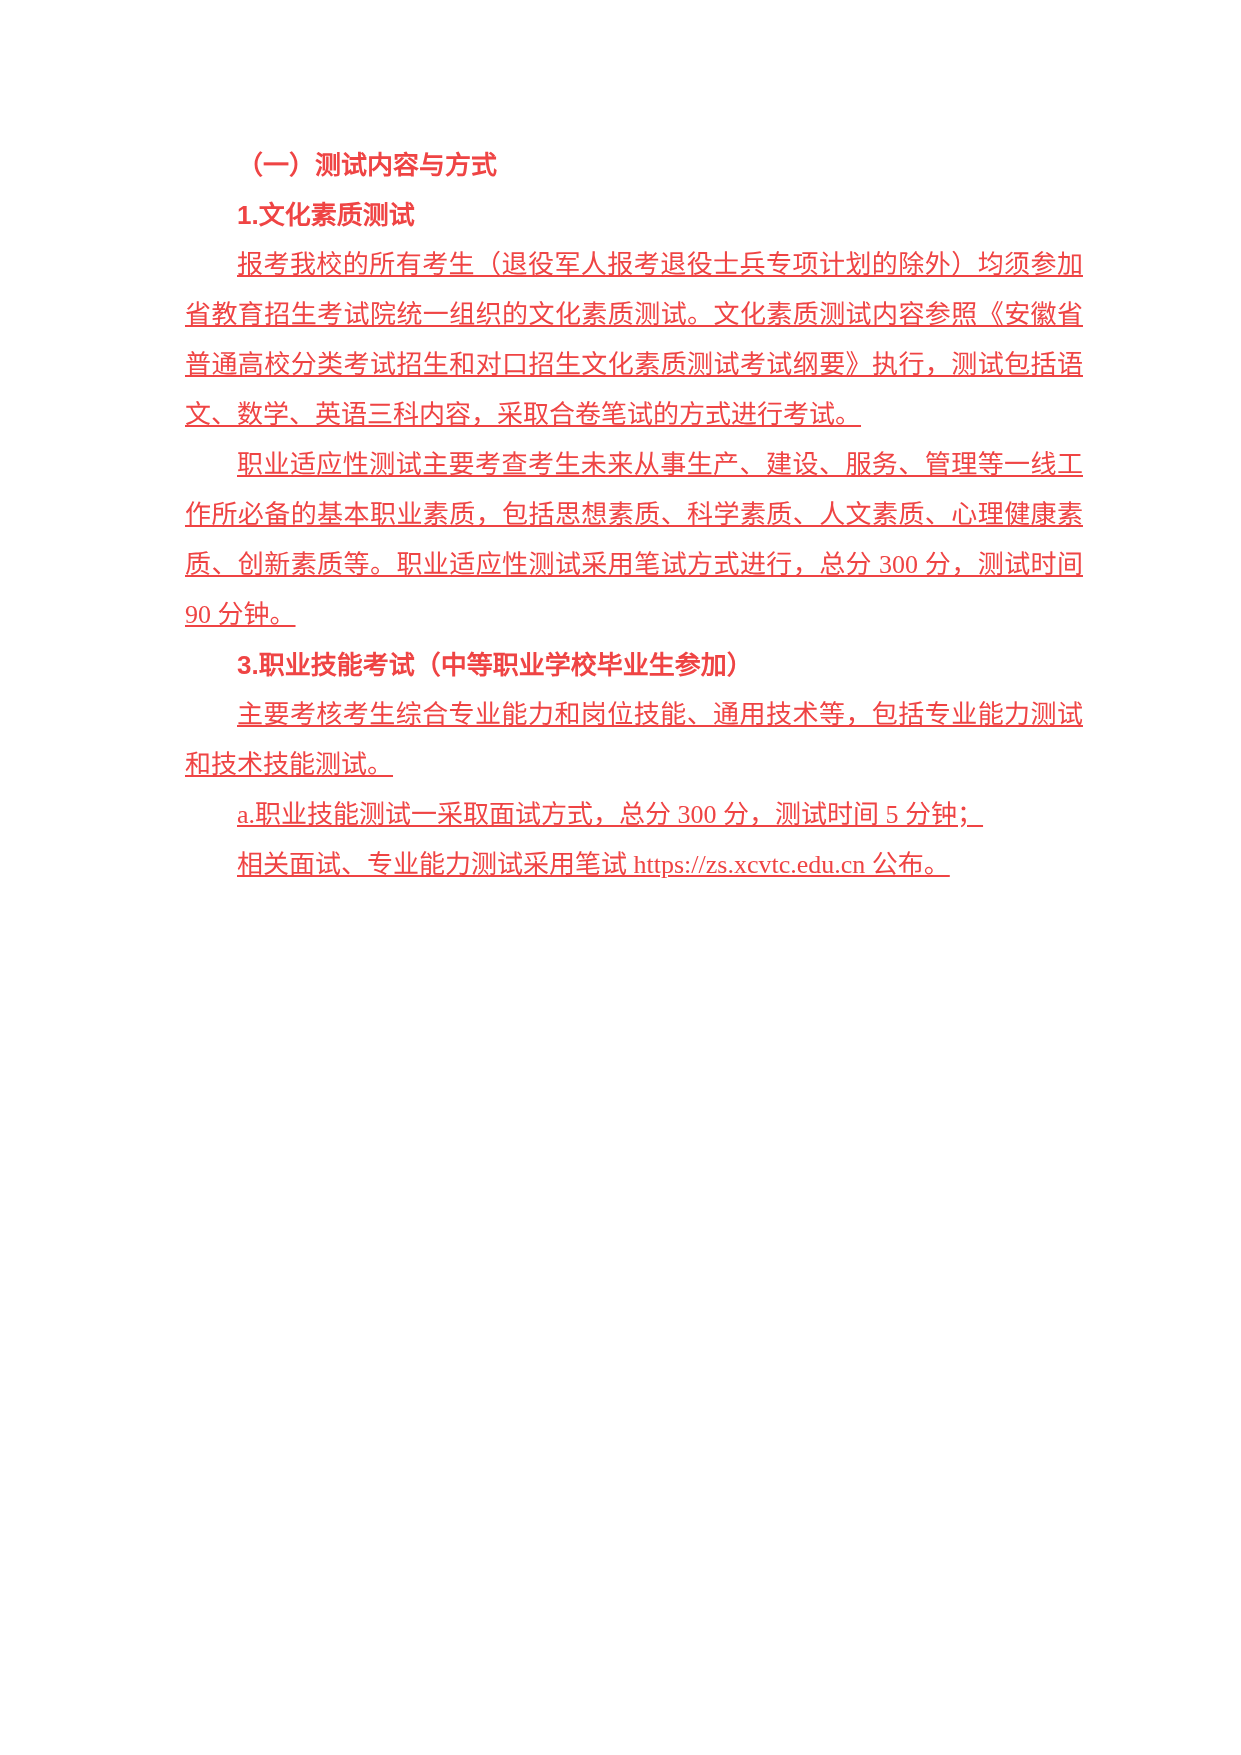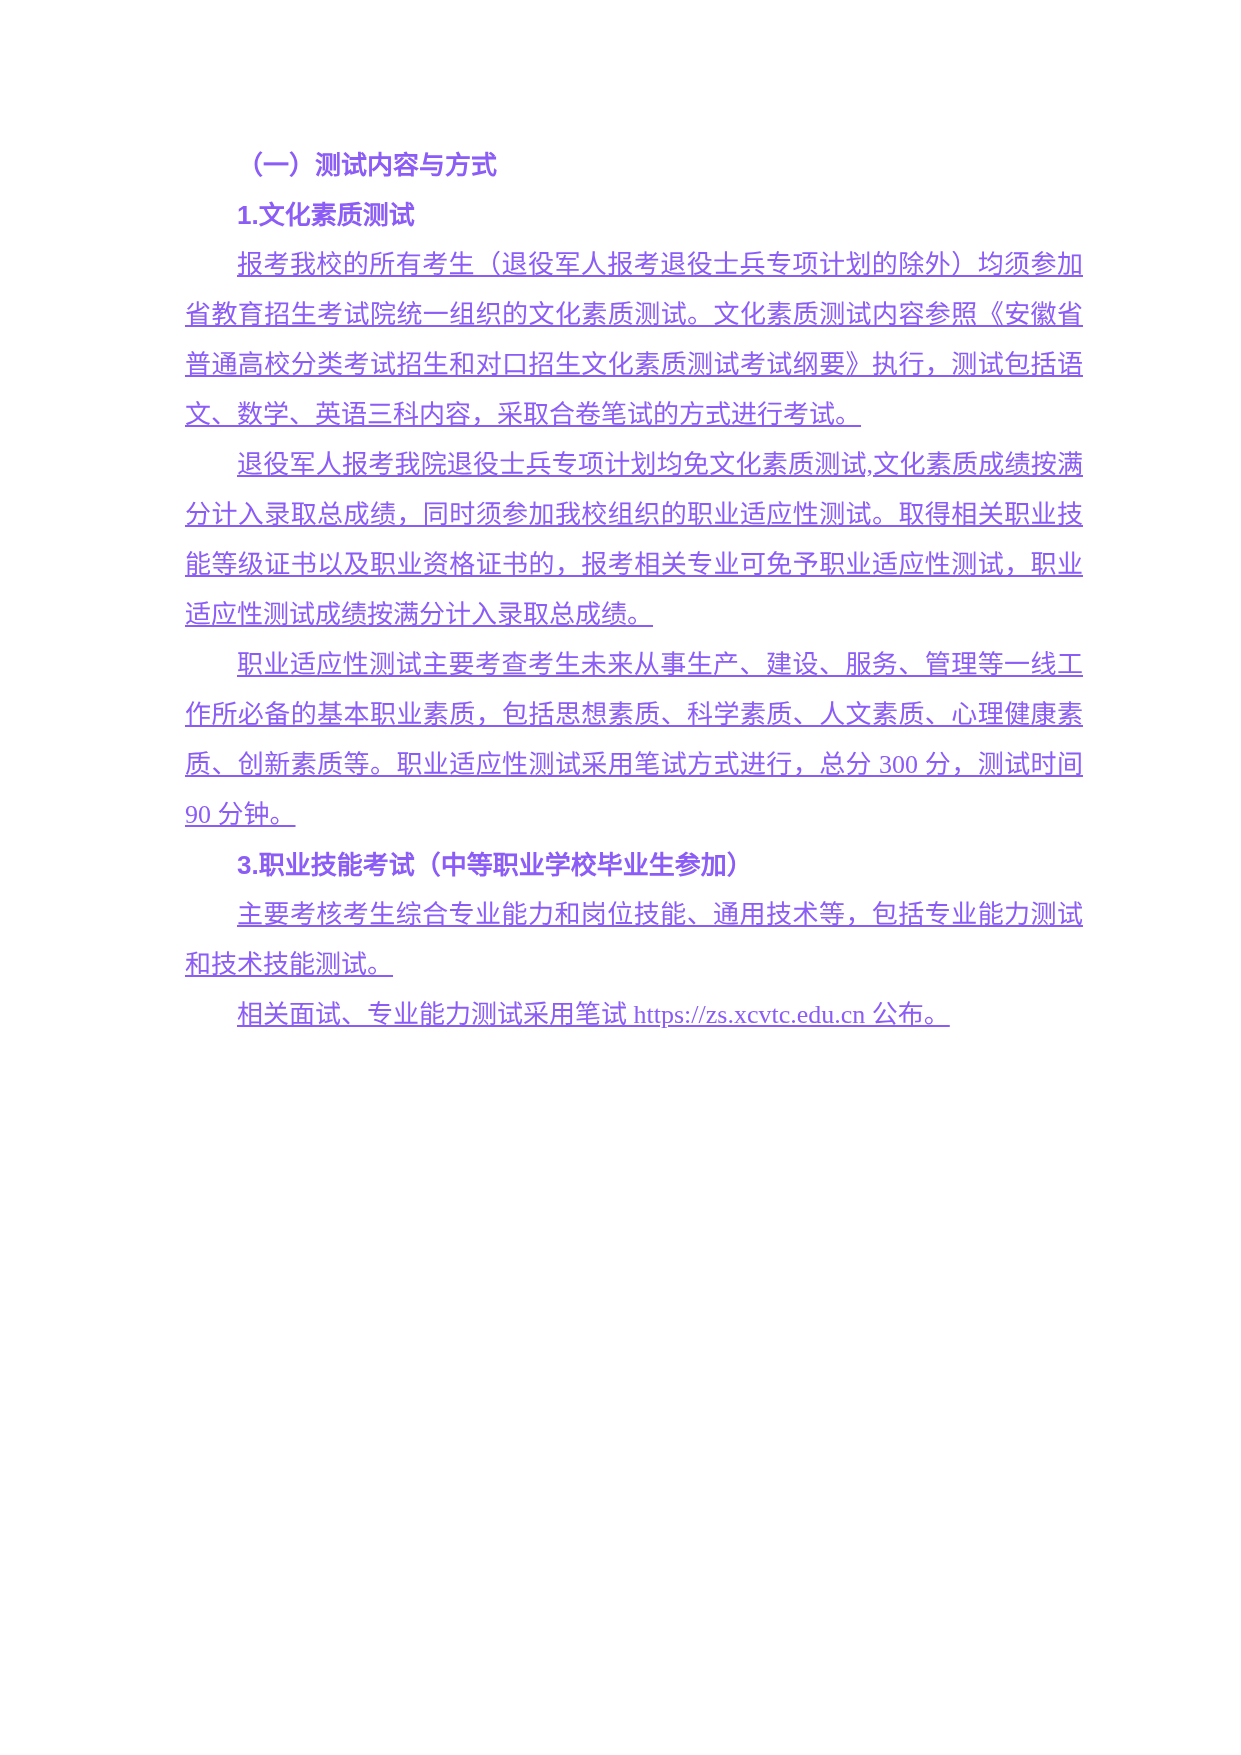--- a/index.html
+++ b/index.html
@@ -10,21 +10,21 @@
     width: 1241px;
     height: 1755px;
     background: #ffffff;
     overflow: hidden;
   }
   .page {
     box-sizing: border-box;
     width: 1241px;
     height: 1755px;
     padding: 140px 158px 0 185px;
-    color: #8b5cf6;
+    color: #ef4444;
     font-family: "Liberation Serif", "DejaVu Serif", serif;
     font-size: 26px;
     line-height: 50px;
   }
   .doc-heading {
     margin: 0;
     font-family: "Liberation Sans", "DejaVu Sans", sans-serif;
     font-weight: bold;
     font-size: 26px;
     line-height: 50px;
@@ -41,25 +41,25 @@
 </head>
 <body>
 
 <div class="page">
   <h2 class="doc-heading">（一）测试内容与方式</h2>
 
   <h3 class="doc-heading">1.文化素质测试</h3>
 
   <p class="doc-para">报考我校的所有考生（退役军人报考退役士兵专项计划的除外）均须参加省教育招生考试院统一组织的文化素质测试。文化素质测试内容参照《安徽省普通高校分类考试招生和对口招生文化素质测试考试纲要》执行，测试包括语文、数学、英语三科内容，采取合卷笔试的方式进行考试。</p>
 
-  <p class="doc-para">退役军人报考我院退役士兵专项计划均免文化素质测试,文化素质成绩按满分计入录取总成绩，同时须参加我校组织的职业适应性测试。取得相关职业技能等级证书以及职业资格证书的，报考相关专业可免予职业适应性测试，职业适应性测试成绩按满分计入录取总成绩。</p>
 
 
   <p class="doc-para">职业适应性测试主要考查考生未来从事生产、建设、服务、管理等一线工作所必备的基本职业素质，包括思想素质、科学素质、人文素质、心理健康素质、创新素质等。职业适应性测试采用笔试方式进行，总分 300 分，测试时间 90 分钟。</p>
 
   <h3 class="doc-heading">3.职业技能考试（中等职业学校毕业生参加）</h3>
 
   <p class="doc-para">主要考核考生综合专业能力和岗位技能、通用技术等，包括专业能力测试和技术技能测试。</p>
 
+  <p class="doc-para">a.职业技能测试一采取面试方式，总分 300 分，测试时间 5 分钟；</p>
 
 
   <p class="doc-para">相关面试、专业能力测试采用笔试 https://zs.xcvtc.edu.cn 公布。</p>
 </div>
 
 </body></html>

